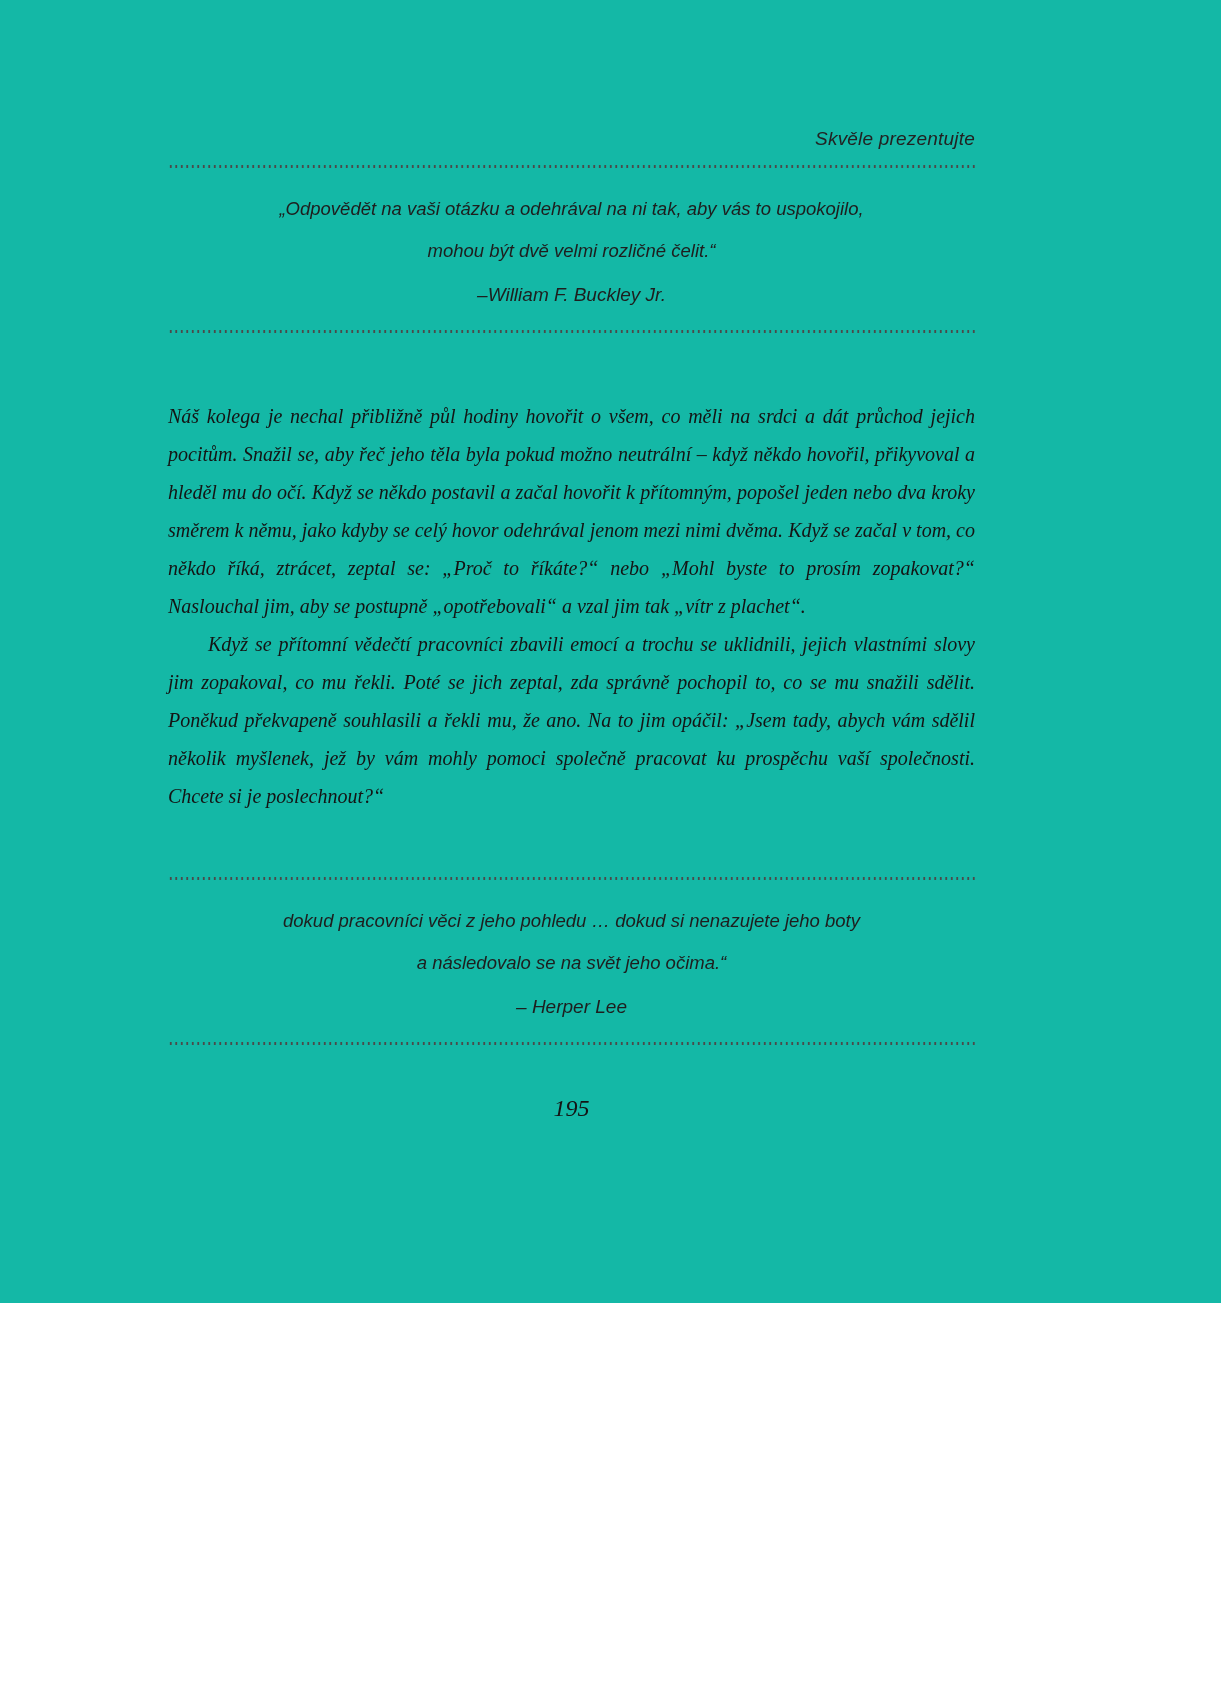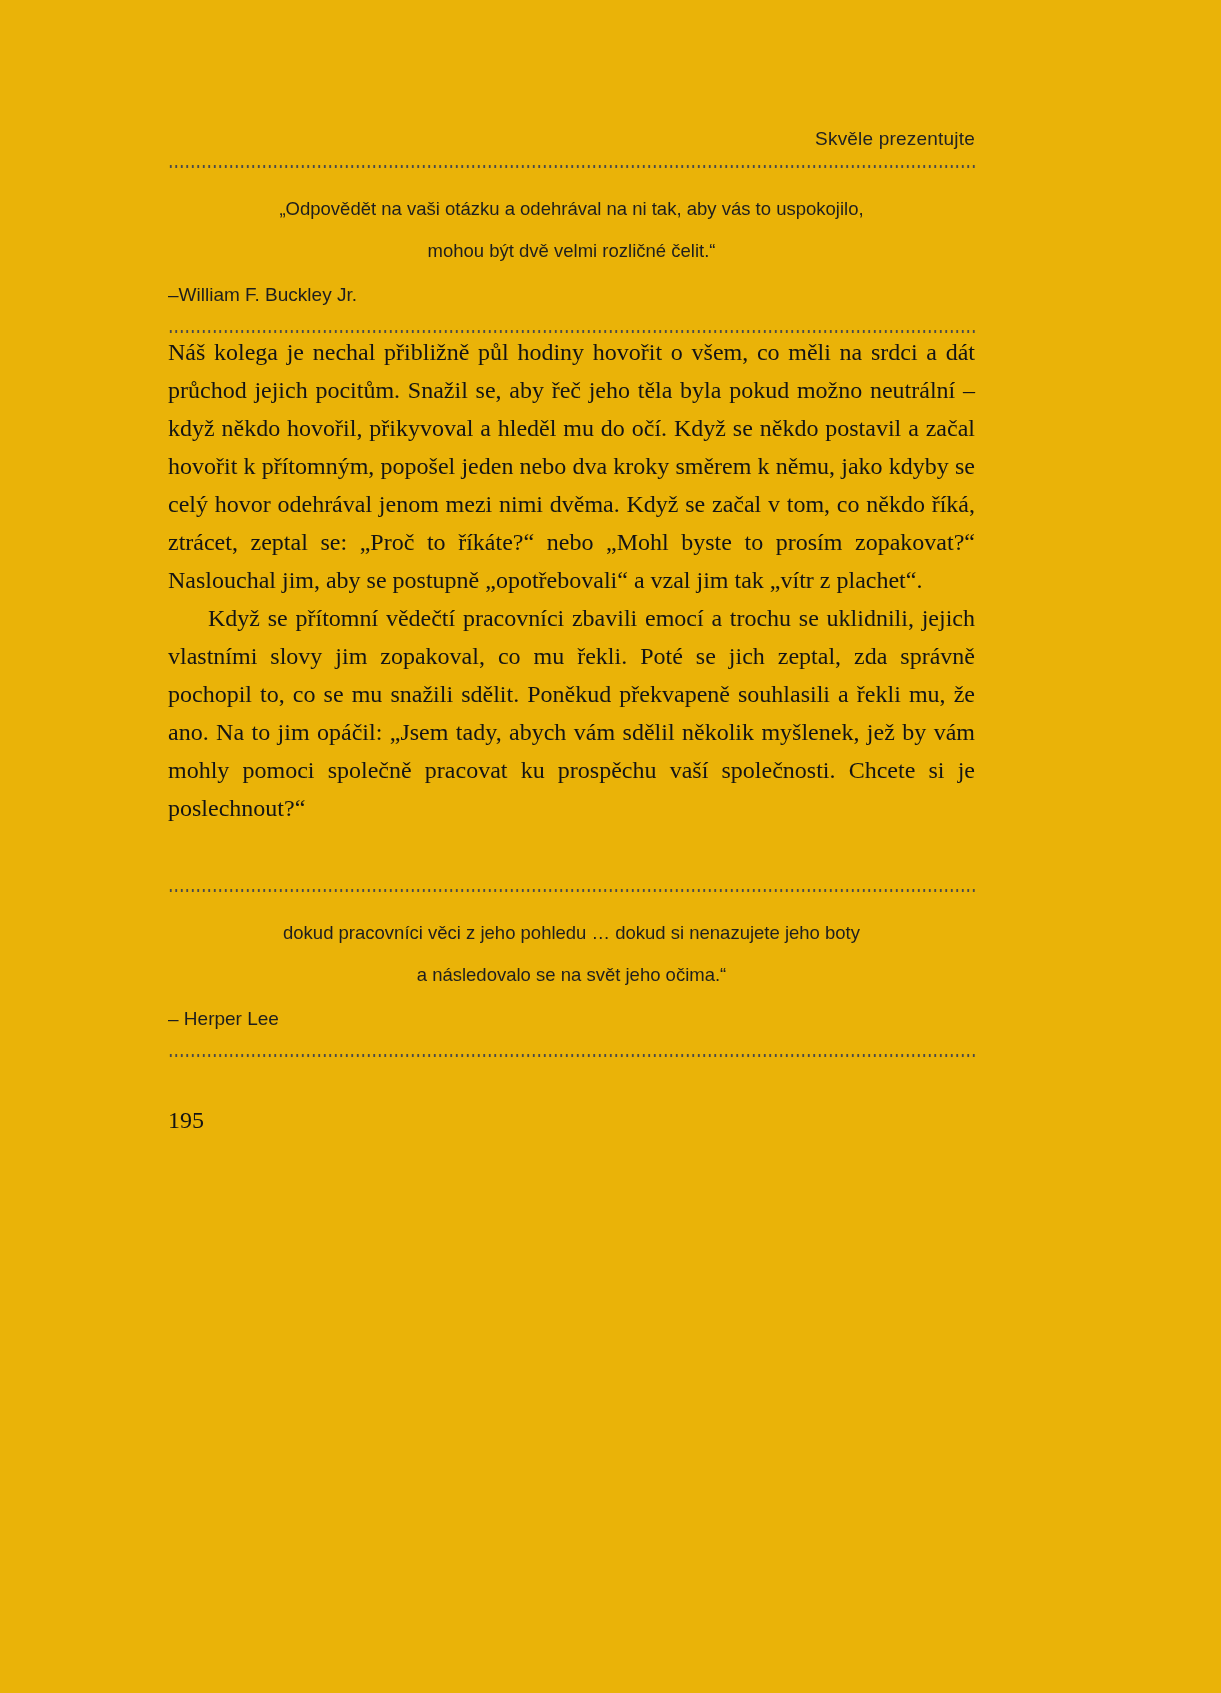--- a/index.html
+++ b/index.html
@@ -3,26 +3,27 @@
 <meta charset="utf-8">
 <style>
   html, body {
     margin: 0;
     padding: 0;
     background: #ffffff;
   }
   .page {
     position: relative;
     width: 1221px;
-    height: 1693px;
+    height: 1303px;
     box-sizing: border-box;
-    background: #eab308;
+    background: #14b8a6;
     color: #1c1c1c;
     padding: 128px 246px 0 168px;
     overflow: hidden;
+    font-style: italic;
   }
   .running-head {
     font-family: "Liberation Sans", sans-serif;
     font-size: 19px;
     letter-spacing: 0.2px;
     text-align: right;
     color: #222;
     margin: 0 0 15px 0;
   }
   .dotted {
@@ -39,42 +40,43 @@
     text-align: center;
     margin-top: 20px;
     margin-bottom: 14px;
   }
   .quote-line {
     margin: 0;
     line-height: 42px;
   }
   .quote-attribution {
     margin: 2px 0 0 0;
-    text-align: left;
+    text-align: center;
     line-height: 42px;
     font-size: 19px;
   }
   .body-text {
     font-family: "Liberation Serif", "DejaVu Serif", serif;
-    font-size: 24px;
+    font-size: 20px;
     line-height: 38px;
     text-align: justify;
     color: #141414;
+    margin-top: 64px;
     margin-bottom: 62px;
   }
   .para {
     margin: 0;
   }
   .para.indent {
     text-indent: 40px;
   }
   .page-number {
     font-family: "Liberation Serif", "DejaVu Serif", serif;
     font-size: 24px;
-    text-align: left;
+    text-align: center;
     margin-top: 50px;
     color: #141414;
   }
 </style>
 </head>
 <body>
 
 <div class="page">
 
   <p class="running-head">Skvěle prezentujte</p>

